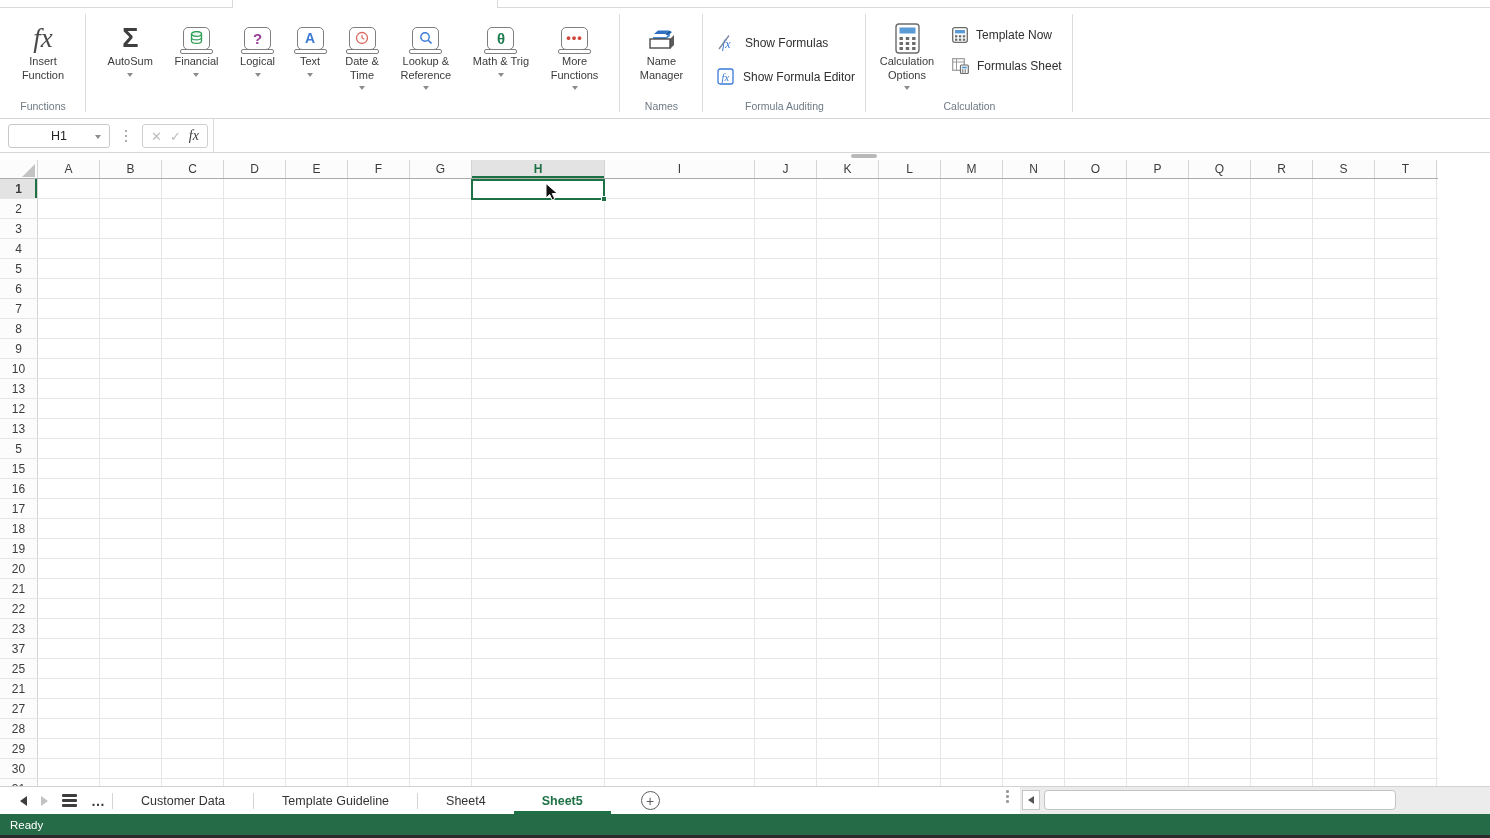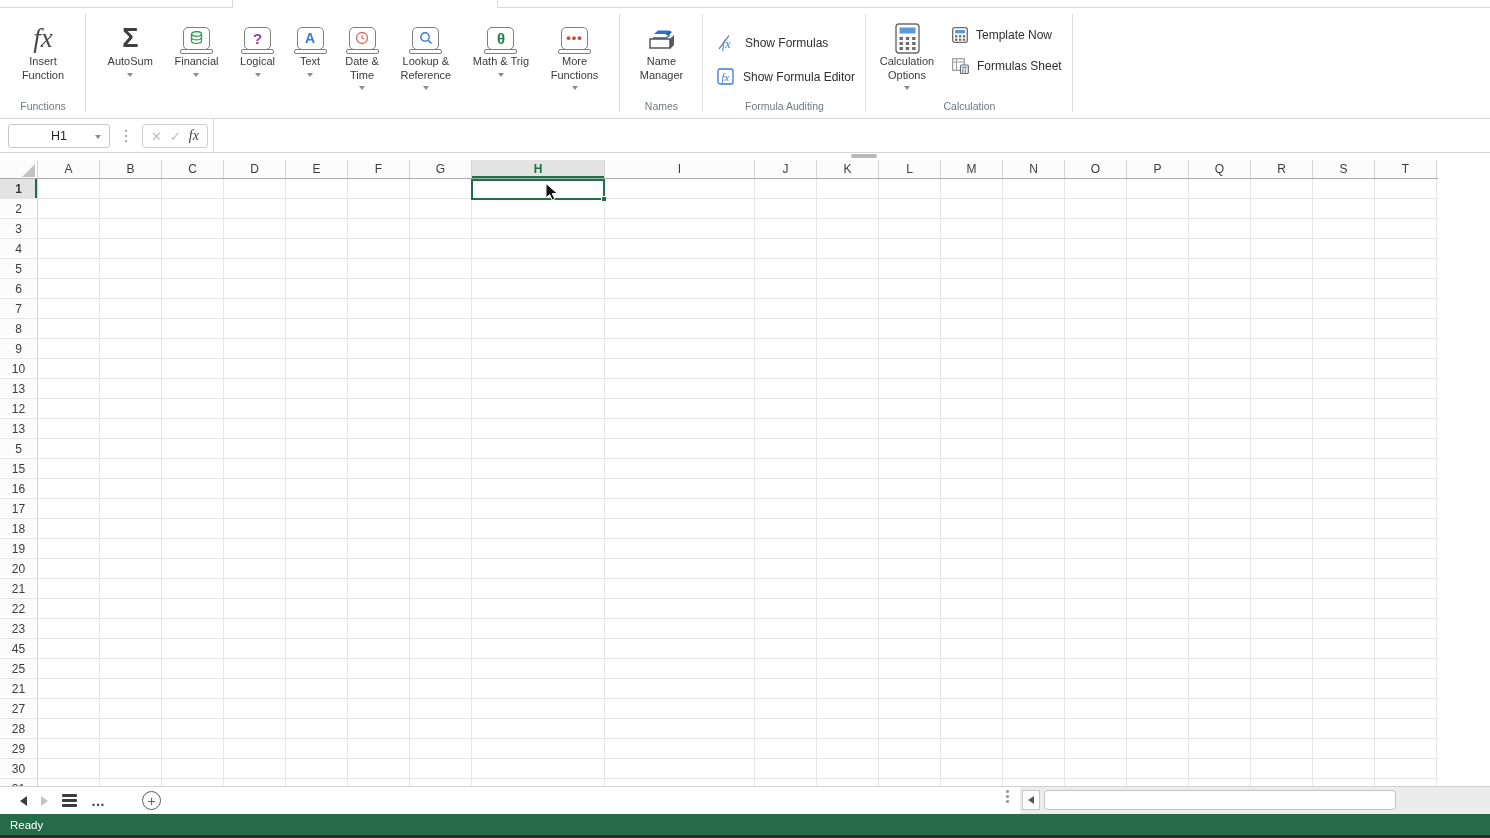--- a/index.html
+++ b/index.html
@@ -889,21 +889,21 @@
         <div class="cell" style="width: 62px;"></div>
         <div class="cell" style="width: 62px;"></div>
         <div class="cell" style="width: 62px;"></div>
         <div class="cell" style="width: 62px;"></div>
         <div class="cell" style="width: 62px;"></div>
         <div class="cell" style="width: 62px;"></div>
         <div class="cell" style="width: 62px;"></div>
         <div class="cell" style="width: 62px;"></div>
       </div>
       <div class="grid-row">
-        <div class="row-h">45</div>
+        <div class="row-h">37</div>
         <div class="cell" style="width: 62px;"></div>
         <div class="cell" style="width: 62px;"></div>
         <div class="cell" style="width: 62px;"></div>
         <div class="cell" style="width: 62px;"></div>
         <div class="cell" style="width: 62px;"></div>
         <div class="cell" style="width: 62px;"></div>
         <div class="cell" style="width: 62px;"></div>
         <div class="cell" style="width: 133px;"></div>
         <div class="cell" style="width: 150px;"></div>
         <div class="cell" style="width: 62px;"></div>
@@ -1093,20 +1093,37 @@
   <div class="navs">
     <span class="nav-tri-l"></span>
     <span class="nav-tri-r"></span>
     <span class="burger">
         <i></i>
         <i></i>
         <i></i>
       </span>
     <span class="ellip">…</span>
   </div>
+  <div class="tabs">
+    <div class="tabdiv"></div>
+    <div class="stab">
+        <span>Customer Data</span>
+      </div>
+    <div class="tabdiv"></div>
+    <div class="stab">
+        <span>Template Guideline</span>
+      </div>
+    <div class="tabdiv"></div>
+    <div class="stab">
+        <span>Sheet4</span>
+      </div>
+    <div class="stab active">
+        <span>Sheet5</span>
+      </div>
+  </div>
   <div class="addsheet">
     <span class="circle">
         <span>+</span>
       </span>
   </div>
 </div>
 
 <div class="sdots">
     <i></i>
     <i></i>

